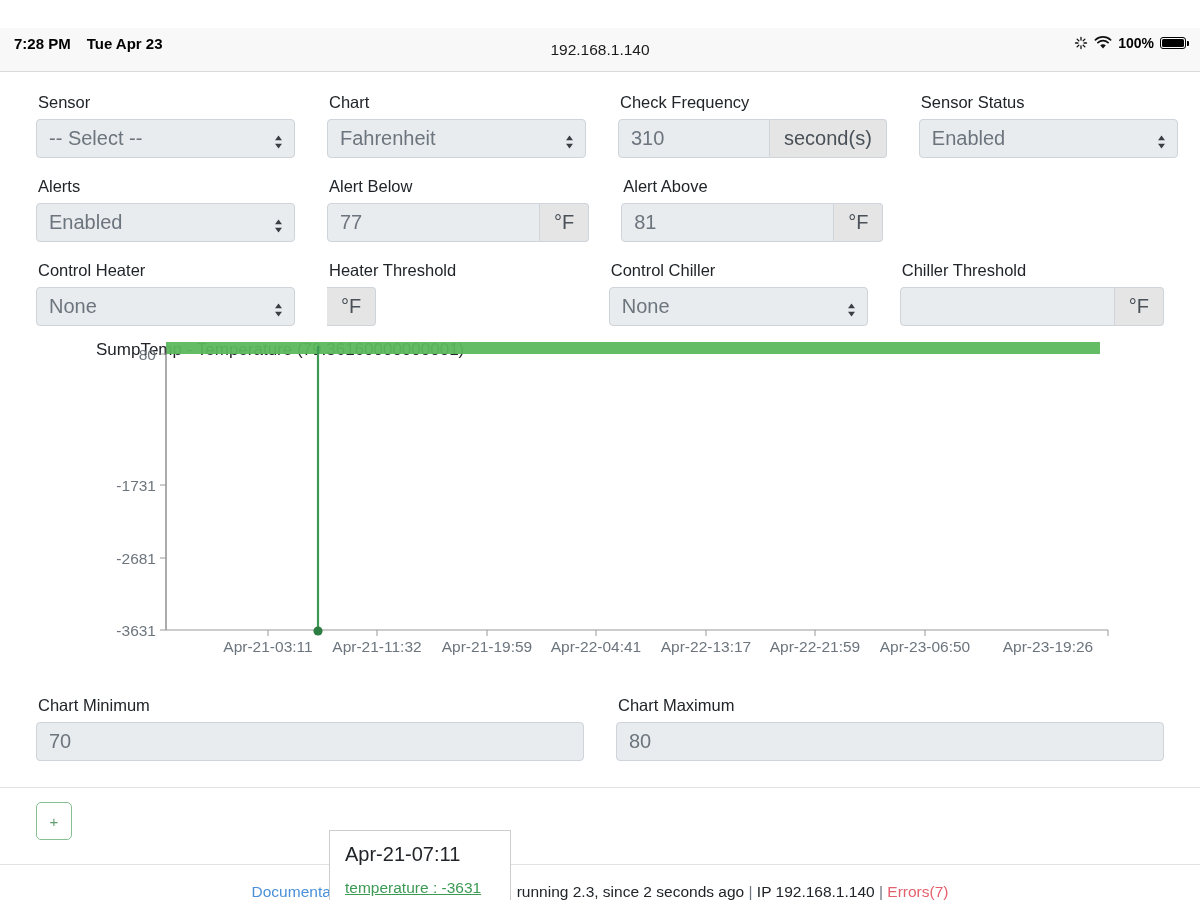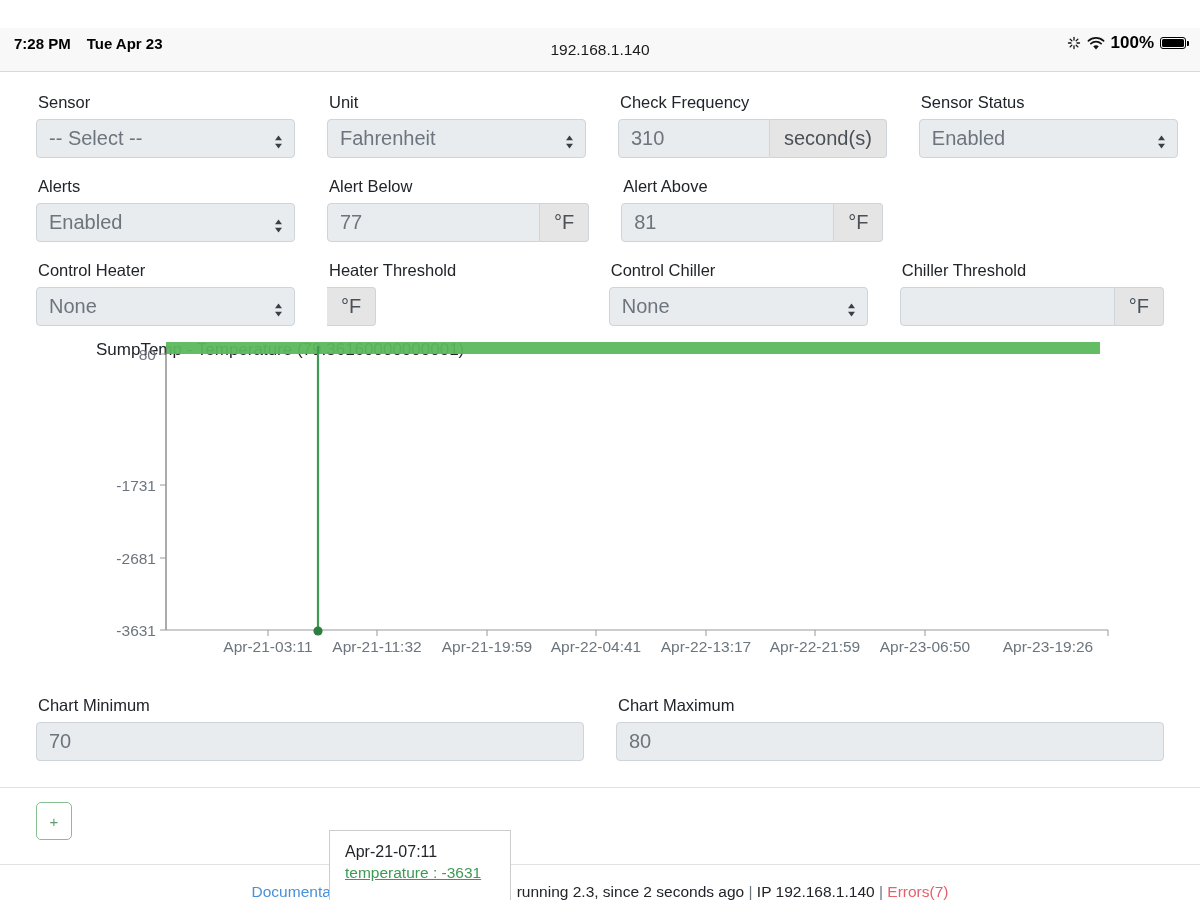--- a/index.html
+++ b/index.html
@@ -28,21 +28,21 @@
   }
   .sb-center {
     position: absolute; left: 0; right: 0; top: 0; height: 44px;
     display: flex; align-items: center; justify-content: center;
     font-size: 15.5px; color: #1a1a1a;
     padding-bottom: 0px;
   }
   .sb-right {
     position: absolute; right: 14px; top: 0; height: 44px;
     display: flex; align-items: center; gap: 6px;
-    font-size: 17px; font-weight: bold; color: #000;
+    font-size: 14px; font-weight: bold; color: #000;
     padding-bottom: 14px;
   }
   .ico-sync { width: 14px; height: 14px; display:inline-block; position: relative; }
   .ico-sync svg { display:block; }
   .ico-wifi { width: 18px; height: 14px; display:inline-block; }
   .batt {
     width: 26px; height: 12px; border: 1.2px solid #000; border-radius: 3px;
     position: relative; display:inline-block;
   }
   .batt::after {
@@ -100,21 +100,21 @@
   .ytick { font-size: 15.5px; fill: #6c757d; text-anchor: end; font-family: "Liberation Sans", sans-serif; }
   .xtick { font-size: 15.5px; fill: #6c757d; text-anchor: middle; font-family: "Liberation Sans", sans-serif; }
   .tooltip {
     position: absolute;
     left: 329px; top: 490px;
     width: 182px; height: 88px;
     background: #fff;
     border: 1px solid #ccc;
     padding: 12px 15px;
   }
-  .tt-title { font-size: 16px; color: #212529; margin-bottom: 3px; }
+  .tt-title { font-size: 20px; color: #212529; margin-bottom: 13px; }
   .tt-val { font-size: 15.5px; color: #3c9a54; text-decoration: underline; }
 
   
   .bottomwrap { padding: 0 36px; }
 
   
   .addwrap { padding: 14px 36px 0 36px; }
   .addbtn {
     width: 36px; height: 38px;
     border: 1px solid #87bf93;
@@ -189,21 +189,21 @@
           <span>-- Select --</span>
           <span class="caret">
             <svg viewBox="0 0 9 15" width="9" height="15">
                 <path d="M4.5 1 L8 5.8 L1 5.8 Z" fill="#3a3f44"></path>
                 <path d="M4.5 14 L8 9.2 L1 9.2 Z" fill="#3a3f44"></path>
               </svg>
           </span>
         </div>
       </div>
       <div class="fld" style="width:290px; margin-right:32px;">
-        <span class="lbl">Unit</span>
+        <span class="lbl">Chart</span>
         <div class="select" style="width:259px;">
           <span>Fahrenheit</span>
           <span class="caret">
             <svg viewBox="0 0 9 15" width="9" height="15">
                 <path d="M4.5 1 L8 5.8 L1 5.8 Z" fill="#3a3f44"></path>
                 <path d="M4.5 14 L8 9.2 L1 9.2 Z" fill="#3a3f44"></path>
               </svg>
           </span>
         </div>
       </div>

